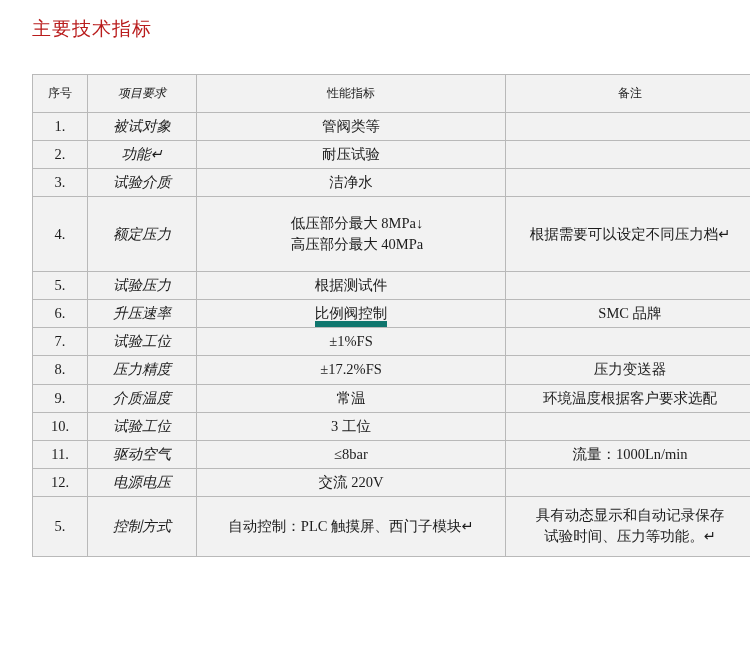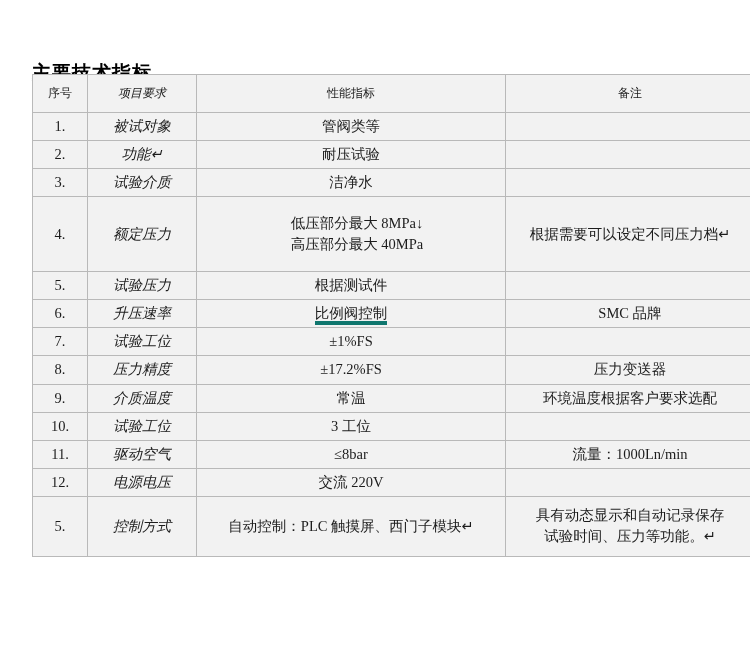--- a/index.html
+++ b/index.html
@@ -20,24 +20,23 @@
     height: 657px;
     position: relative;
     box-sizing: border-box;
   }
   .page-title {
     position: absolute;
     left: 32px;
     top: 16px;
     font-family: "Liberation Sans", sans-serif;
     font-size: 19px;
-    font-weight: bold;
-    color: #000000;
+    font-weight: normal;
+    color: #b91c1c;
     letter-spacing: 1px;
-    margin-top: 44px;
   }
   .table-wrap {
     position: absolute;
     left: 32px;
     top: 74px;
     width: 686px;
   }
   table.spec {
     border-collapse: collapse;
     width: 686px;
@@ -60,21 +59,21 @@
     background: #f2f2f2;
   }
   td.col-no { width: 46px; }
   td.col-item { width: 100px; font-style: italic; }
   td.col-perf { width: 300px; }
   td.col-remark { width: 240px; }
   .cell-multiline {
     line-height: 1.9;
   }
   .u-line {
-    border-bottom: 4px solid #0f766e;
+    border-bottom: 6px solid #0f766e;
     text-align: right;
   }
   .tall-1 { height: 75px; }
   .tall-2 { height: 60px; }
   .row-std { height: 24px; }
   .nowrap { white-space: nowrap; }
   .watermark {
     position: absolute;
     left: 330px;
     top: 150px;

